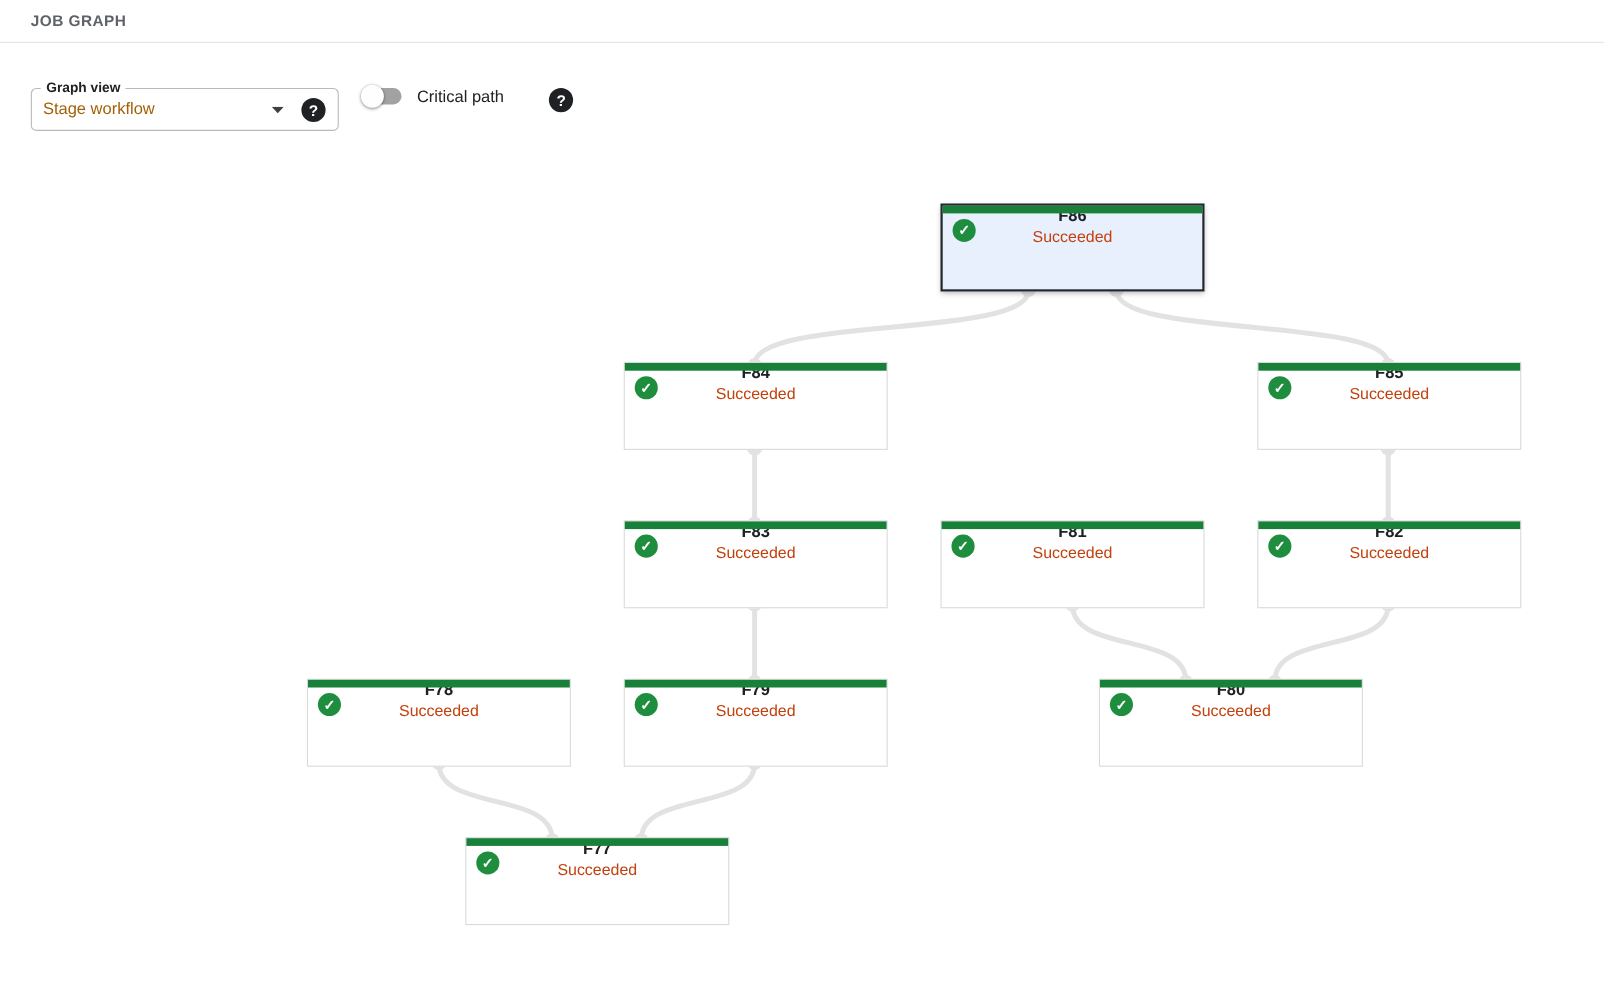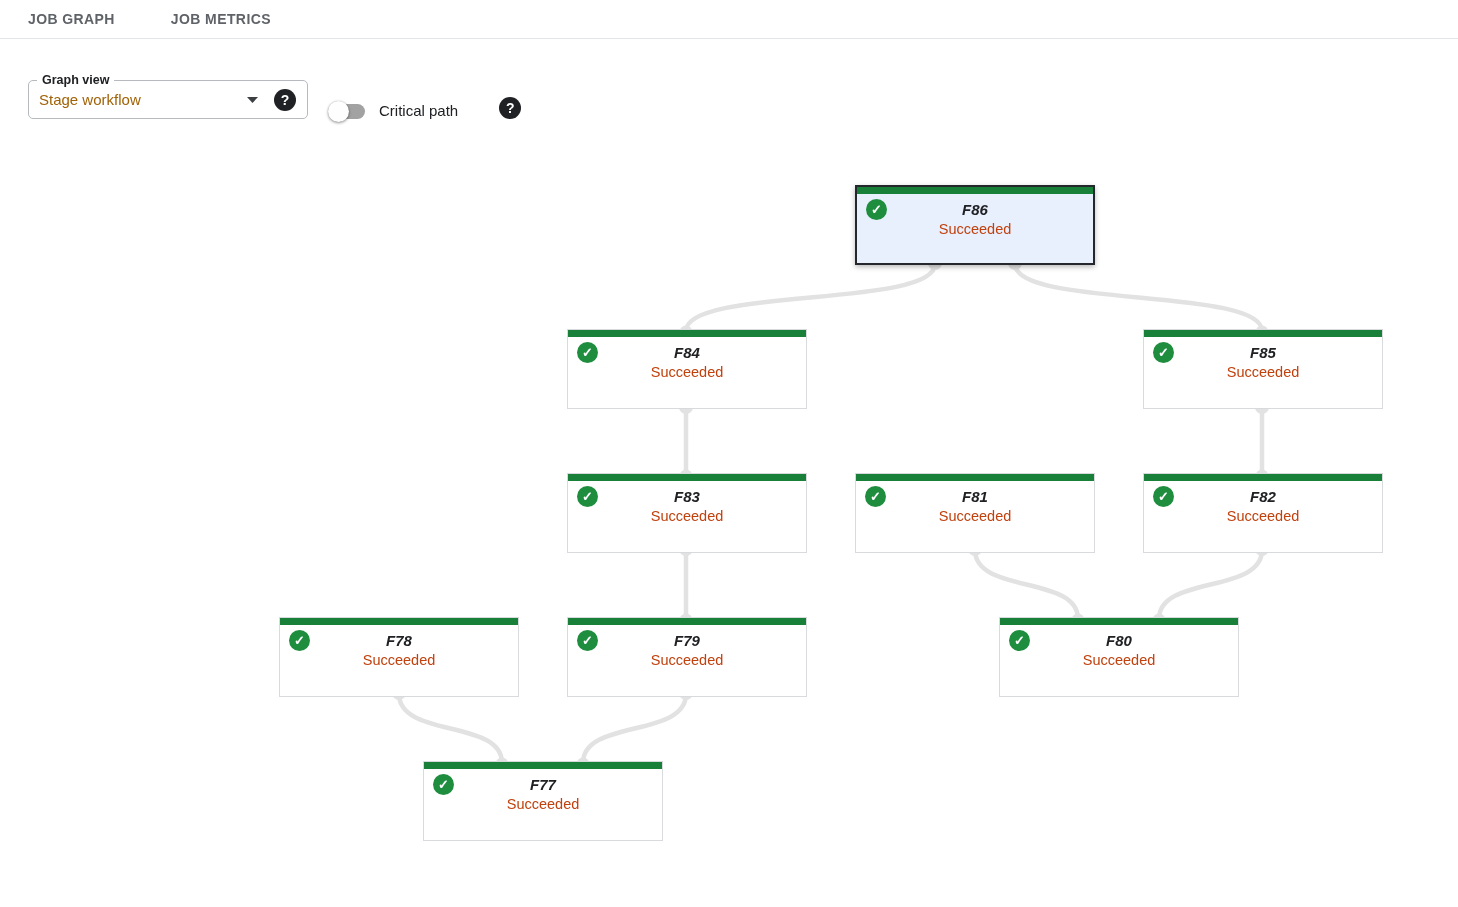--- a/index.html
+++ b/index.html
@@ -32,21 +32,21 @@
   }
   .select-value{margin-left:10px;font-size:15px;color:#a16207;flex:1;}
   .select-arrow{margin-right:16px;flex:none;}
   .help-icon{
     width:22px;height:22px;border-radius:50%;background:#202124;color:#fff;
     font-size:14px;font-weight:bold;display:flex;align-items:center;justify-content:center;
     flex:none;cursor:pointer;
   }
   .select-box .help-icon{margin-right:11px;}
   .toggle-group{
-    position:absolute;left:331px;top:80px;height:39px;display:flex;align-items:flex-end;z-index:5;
+    position:absolute;left:331px;top:80px;height:39px;display:flex;align-items:flex-start;z-index:5;
   }
   .toggle{width:34px;height:15px;border-radius:8px;background:#a2a2a2;position:relative;cursor:pointer;}
   .knob{
     width:21px;height:21px;border-radius:50%;background:#fefefe;position:absolute;left:-3px;top:-3px;
     box-shadow:0 1px 3px rgba(0,0,0,.42),0 0 1px rgba(0,0,0,.25);
   }
   .toggle-label{margin-left:14px;font-size:15px;color:#202124;}
   .toggle-group .help-icon{margin-left:41px;}
   
   .edge-layer{position:absolute;top:0;left:0;z-index:1;}
@@ -59,29 +59,28 @@
   .node .bar{position:absolute;top:0;left:0;right:0;height:7px;background:#188038;}
   .node.selected{
     background:#e8f0fe;border:2px solid #24272c;
     box-shadow:0 2px 5px rgba(0,0,0,.28);
   }
   .check{
     position:absolute;left:9px;top:12px;width:21px;height:21px;border-radius:50%;
     background:#1e8e3e;color:#fff;font-size:13px;font-weight:bold;
     display:flex;align-items:center;justify-content:center;
   }
-  .ntitle{margin-top:13px;text-align:center;font-size:15px;font-weight:bold;color:#202124;line-height:19px;font-style:italic;}
+  .ntitle{text-align:center;font-size:15px;font-weight:bold;color:#202124;line-height:19px;}
   .nstatus{text-align:center;font-size:14.5px;color:#c2410c;line-height:21px;}
 </style>
 </head>
 <body>
 
 <div class="tabbar">
     <div class="tab">JOB GRAPH</div>
-    <div class="tab">JOB METRICS</div>
   </div>
 
 <div class="select-box">
   <span class="select-label">Graph view</span>
   <span class="select-value">Stage workflow</span>
   <svg class="select-arrow" width="11" height="6" viewBox="0 0 11 6">
       <path d="M0 0 L11 0 L5.5 6 Z" fill="#3c4043"></path>
     </svg>
   <span class="help-icon">?</span>
 </div>

